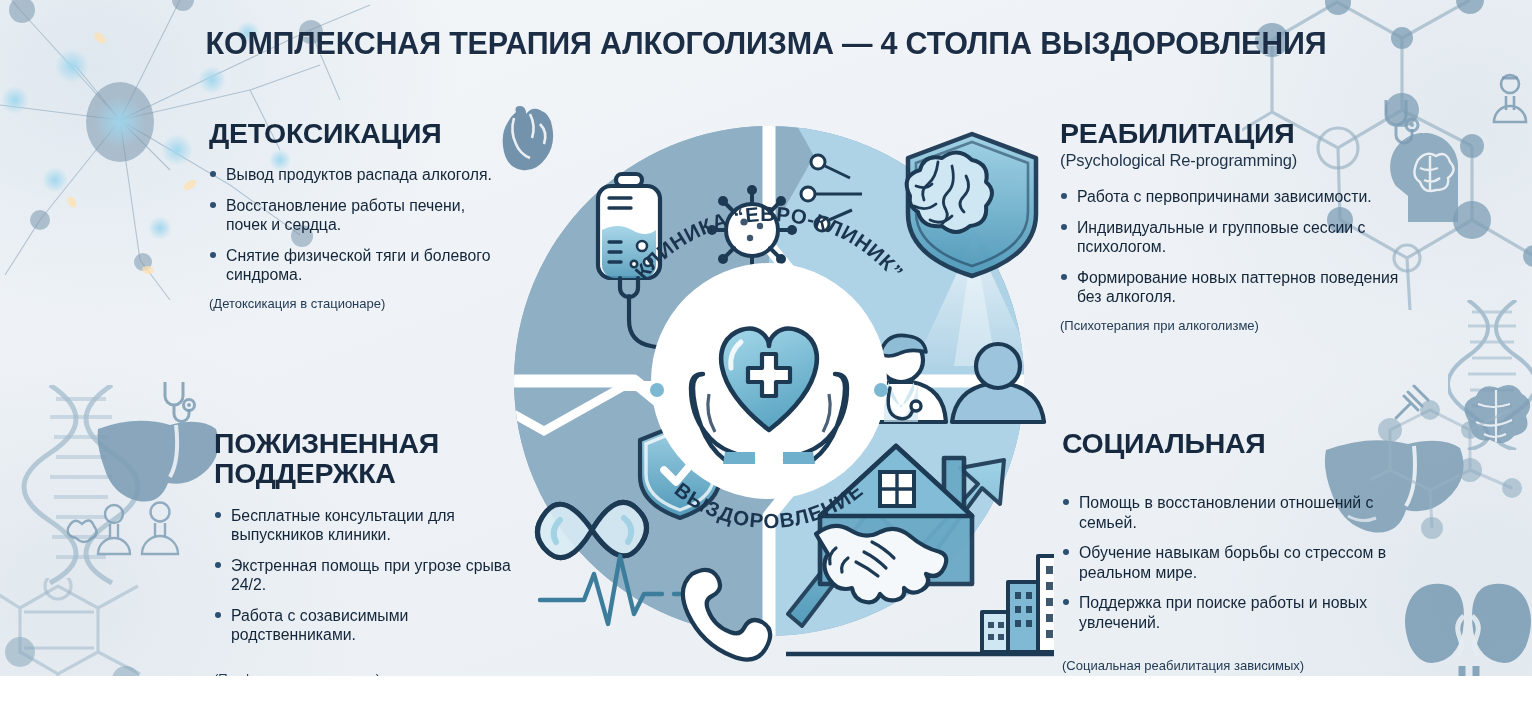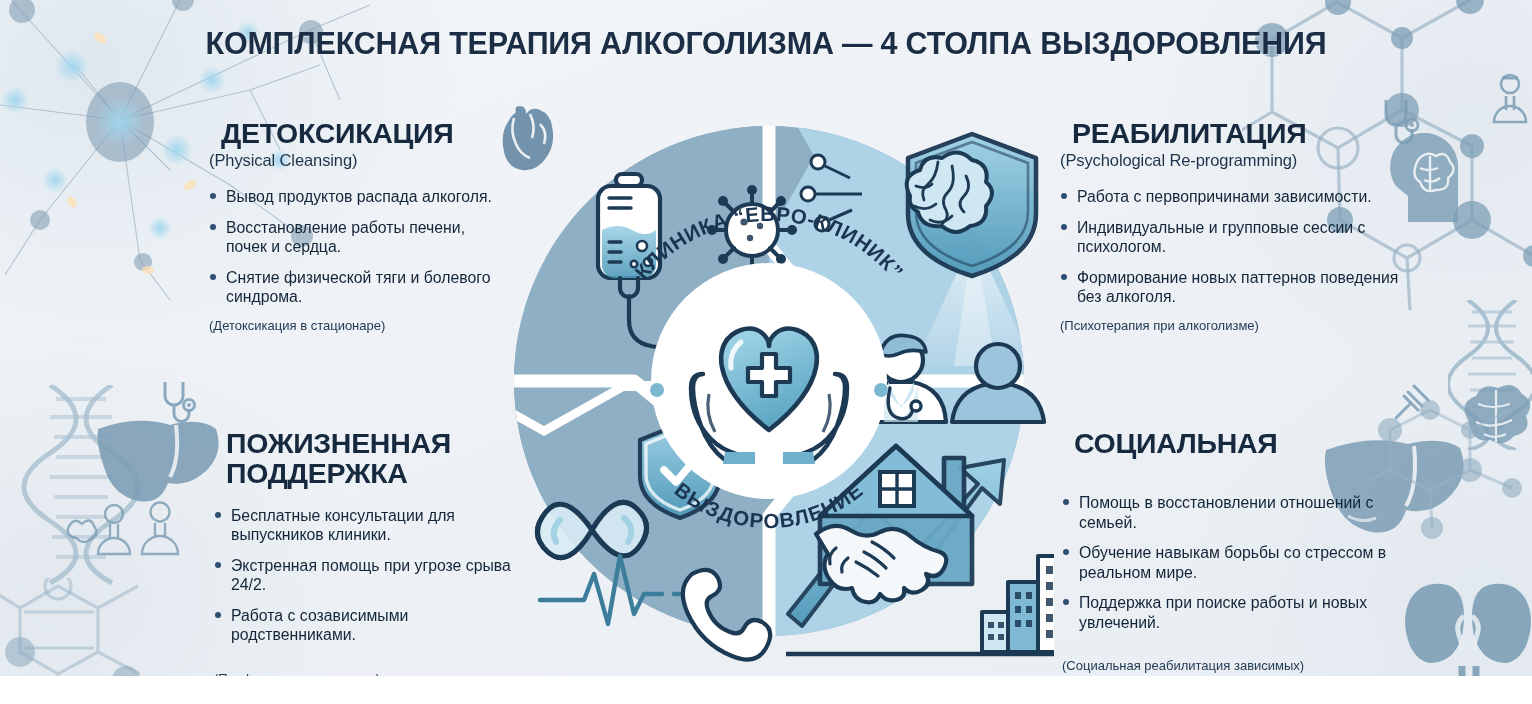--- a/index.html
+++ b/index.html
@@ -41,21 +41,21 @@
 
   
   .block{ position:absolute; z-index:18; }
   .blk-tl{ left:209px; top:118px; width:300px; }
   .blk-tr{ left:1060px; top:118px; width:340px; }
   .blk-bl{ left:214px; top:428px; width:320px; }
   .blk-br{ left:1062px; top:428px; width:340px; }
 
   .blk-h1{
     font-size:28.5px; font-weight:bold; color:#16293f;
-    line-height:1.07; letter-spacing:-0.3px;margin-left:12px;
+    line-height:1.07; letter-spacing:-0.3px;
   }
   .blk-sub{
     font-size:16.5px; color:#1e3249; margin-top:3px;
     letter-spacing:-0.1px;
   }
   ul.blist{ list-style:none; margin-top:17px; }
   ul.blist li{
     position:relative;
     padding-left:17px;
     font-size:15.8px;
@@ -602,21 +602,20 @@
         <g stroke="#1d3a55" stroke-width="3.2" fill="none" opacity=".8">
           <path d="M-60 26 q-4 20 6 38"></path>
           <path d="M60 26 q4 20 -6 38"></path>
         </g>
       </g>
     </svg>
   </div>
 
   <div class="block blk-tl">
     <div class="blk-h1">ДЕТОКСИКАЦИЯ</div>
-    <div class="blk-sub">(Physical Cleansing)</div>
     <ul class="blist">
       <li>Вывод продуктов распада алкоголя.</li>
       <li>Восстановление работы печени, почек и сердца.</li>
       <li>Снятие физической тяги и болевого синдрома.</li>
     </ul>
     <div class="blk-note">(Детоксикация в стационаре)</div>
   </div>
 
   <div class="block blk-tr">
     <div class="blk-h1">РЕАБИЛИТАЦИЯ</div>

